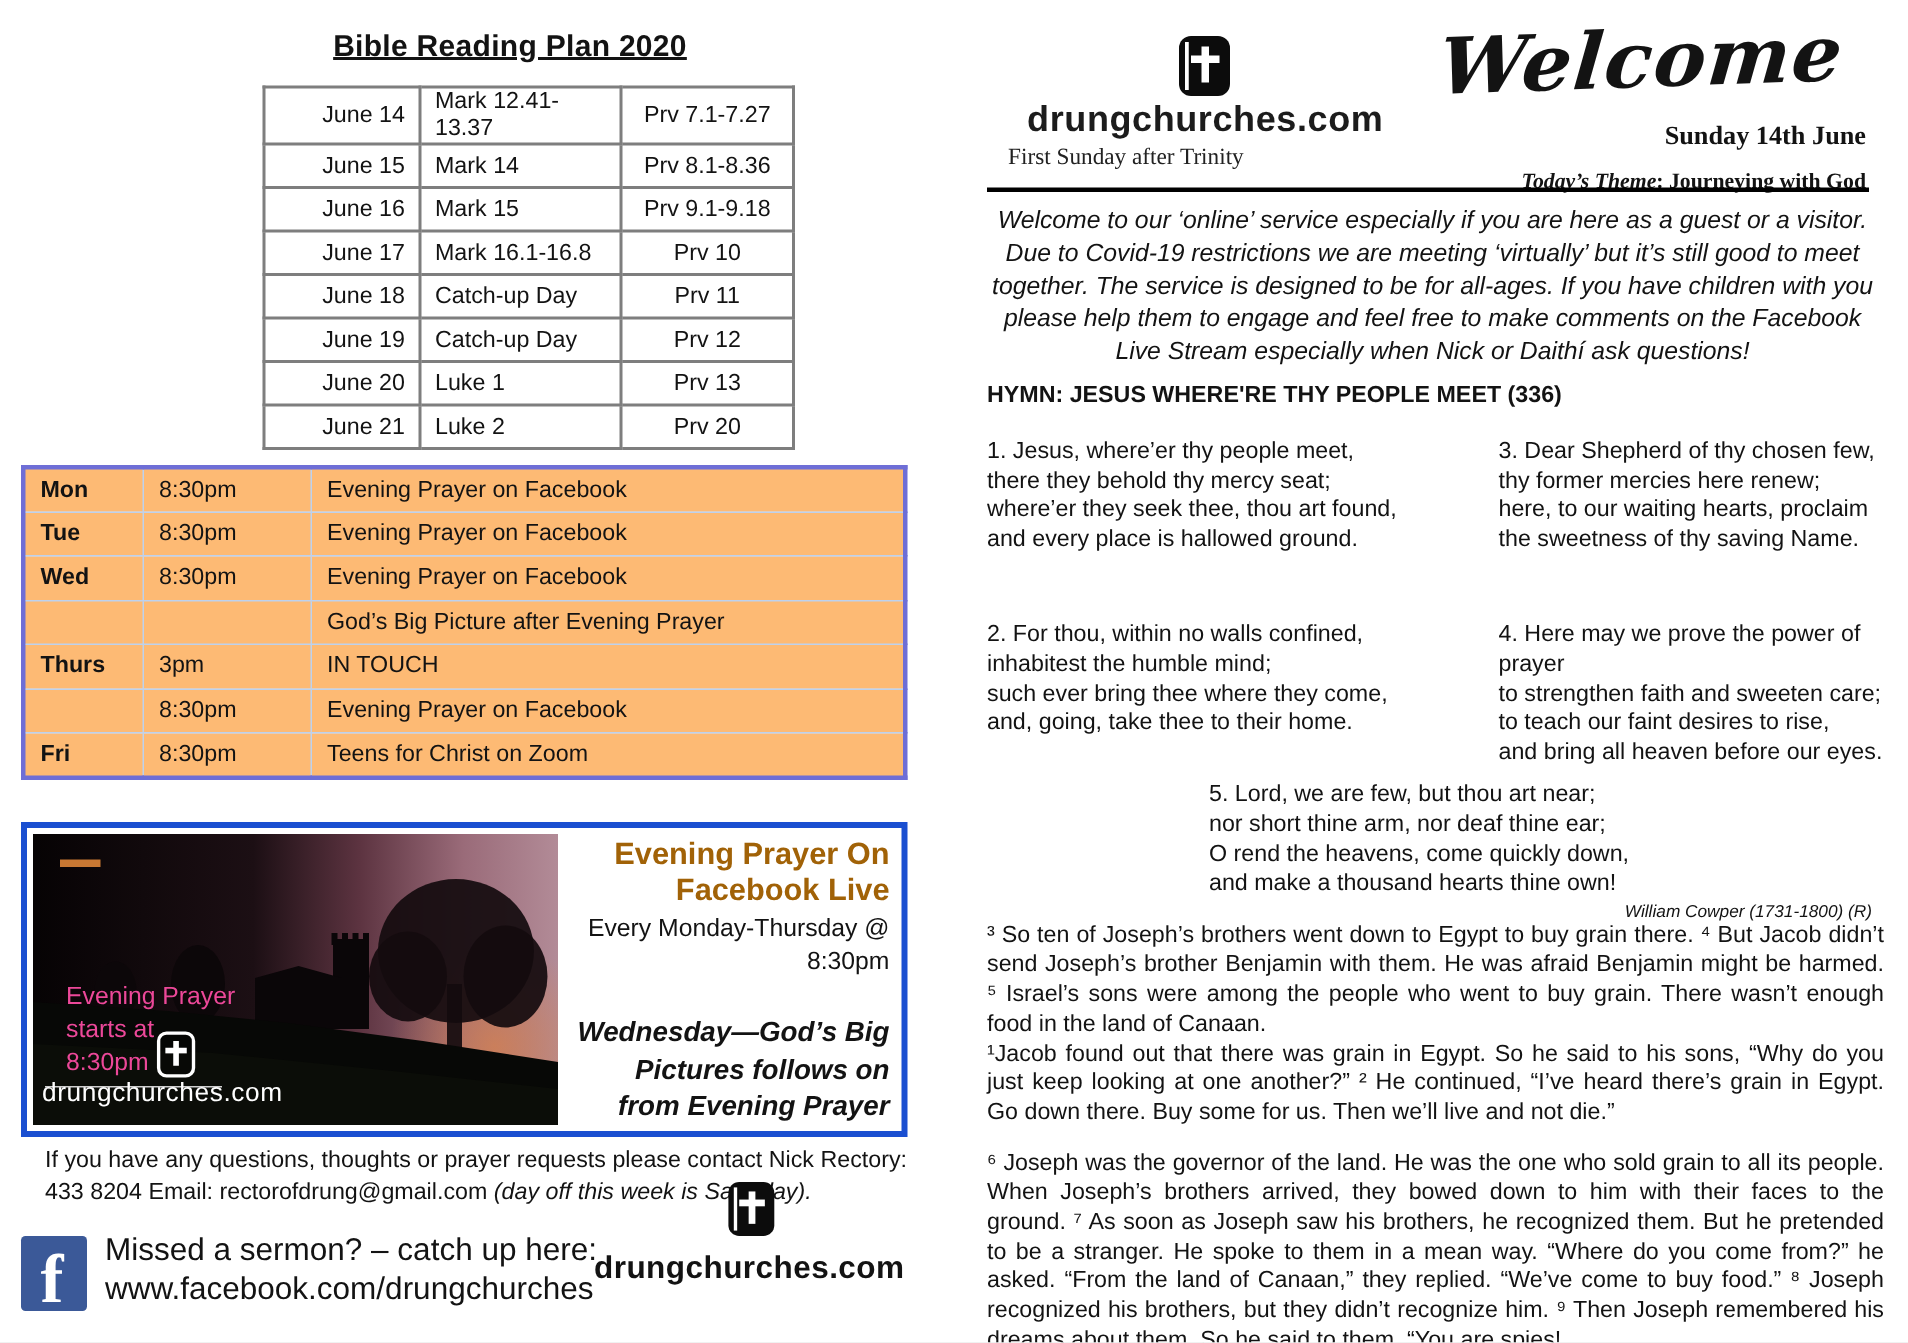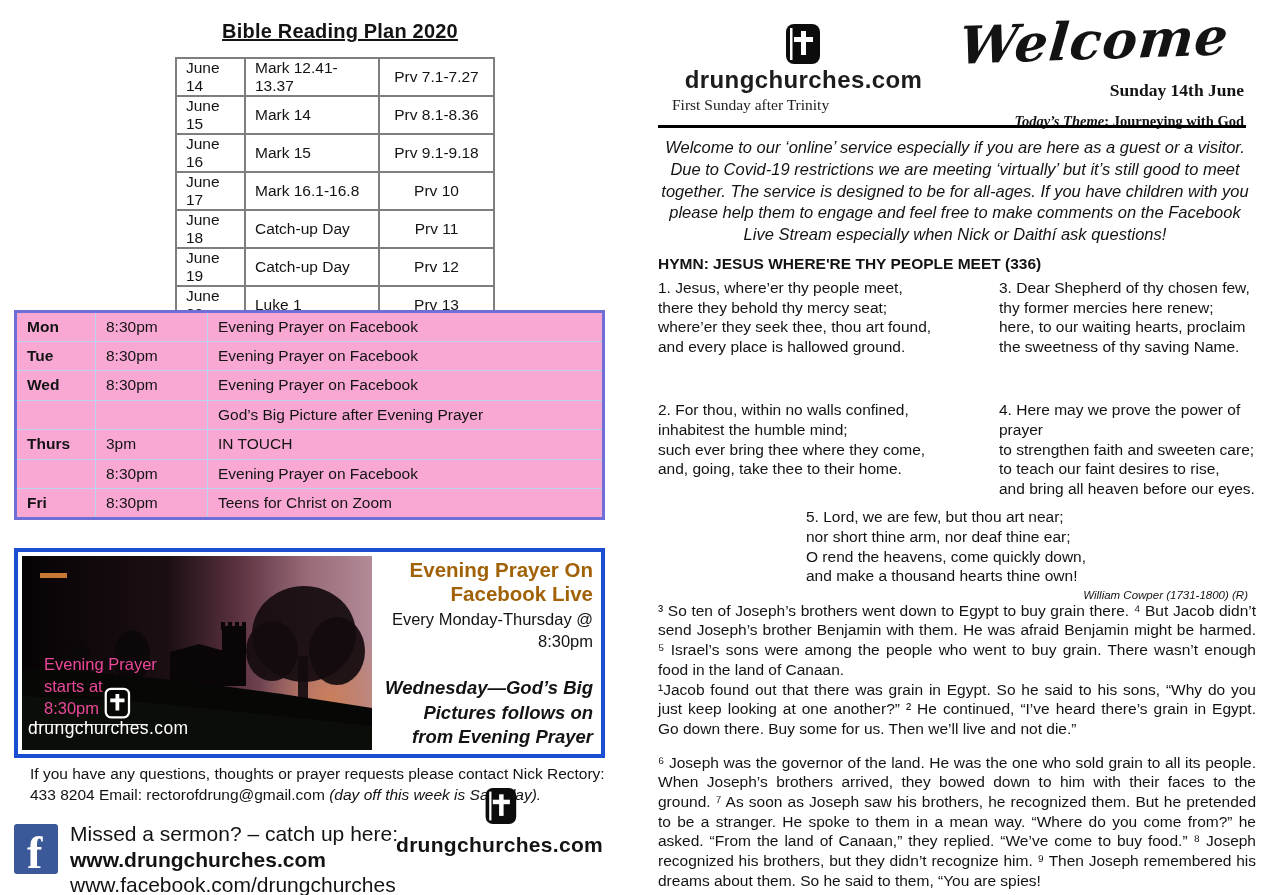--- a/index.html
+++ b/index.html
@@ -16,31 +16,31 @@
     position:absolute; left:160px; top:20px; width:360px; text-align:center;
     font-size:20px; font-weight:bold; text-decoration:underline; letter-spacing:.2px;
   }
   table.plan {
     position:absolute; left:175px; top:57px; border-collapse:collapse;
     font-size:15.5px;
   }
   table.plan td {
     border:2px solid #7e7e7e; height:29px; padding:0 9px; background:#fff;
   }
-  table.plan td.c0 { width:69px; }
+  table.plan td.c0 { width:104px;text-align:right; }
   table.plan td.c1 { width:134px; }
   table.plan td.c2 { width:115px; text-align:center; }
 
   table.schedule {
     position:absolute; left:14px; top:310px; border-collapse:collapse;
     font-size:15.5px; width:591px;
   }
   table.schedule { border:3px solid #6e6ed6; }
   table.schedule td {
-    border:1px solid #bdd2ee; height:29.5px; padding:0 0 0 10px; background:#f9a8d4;
+    border:1px solid #bdd2ee; height:29.5px; padding:0 0 0 10px; background:#fdba74;
   }
   table.schedule td.day { width:80px; font-weight:bold; }
   table.schedule td.time { width:112px; }
 
   .promo {
     position:absolute; left:14px; top:548px; width:591px; height:210px;
     border:4px solid #1a4fd1; background:#fff; display:flex; padding:4px; gap:10px;
   }
   .photo {
     position:relative; width:350px; height:194px; overflow:hidden; background:#000; flex:none;
@@ -104,21 +104,21 @@
   .r-header .theme .lbl { font-style:italic; }
   .r-header .rule { position:absolute; left:0; top:125px; width:588px; height:3px; background:#000; }
 
   .intro {
     font-style:italic; text-align:center; font-size:16.5px; line-height:21.8px;
     padding:6px 6px 0 2px;
   }
   .hymn-heading { font-weight:bold; font-size:15.5px; margin-top:9px; }
   .verses {
     display:grid; grid-template-columns:297px 1fr; column-gap:6px; row-gap:14px;
-    font-size:15.5px; line-height:19.6px; margin-top:5px;gap:44px;
+    font-size:15.5px; line-height:19.6px; margin-top:18px;gap:44px;
   }
   .verse { white-space:pre-line; }
   .verse5 { white-space:pre-line; font-size:15.5px; line-height:19.6px; margin:9px 0 0 148px; width:350px; }
   .attribution { text-align:right; font-style:italic; font-size:11.5px; margin-top:3px; padding-right:8px; }
 
   .reading-heading { font-weight:bold; font-size:15.5px; margin-top:15px; }
   .reading-para { font-size:15.5px; line-height:19.7px; text-align:justify; }
   .reading-para.gap { margin-top:14px; }
 
   
@@ -284,21 +284,20 @@
   <div class="contact">
     <span>If you have any questions, thoughts or prayer requests please contact Nick Rectory: 433 8204 Email: rectorofdrung@gmail.com </span><span class="it">(day off this week is Saturday).</span>
   </div>
 
   <div class="footer-left">
     <div class="fb-icon">
         <span>f</span>
       </div>
     <div class="sermon-lines">
       <div>Missed a sermon? – catch up here:</div>
-      <div class="bold">www.drungchurches.com</div>
       <div>www.facebook.com/drungchurches</div>
     </div>
   </div>
 
   <div class="footer-logo">
     <div>
       <svg class="book-svg" width="36" height="40" viewBox="0 0 40 44">
         <rect x="4" y="2" width="34" height="40" rx="8" fill="#0c0c0c"></rect>
         <rect x="8" y="6" width="2.5" height="32" fill="#ffffff"></rect>
         <rect x="19" y="9" width="5" height="24" fill="#ffffff"></rect>

